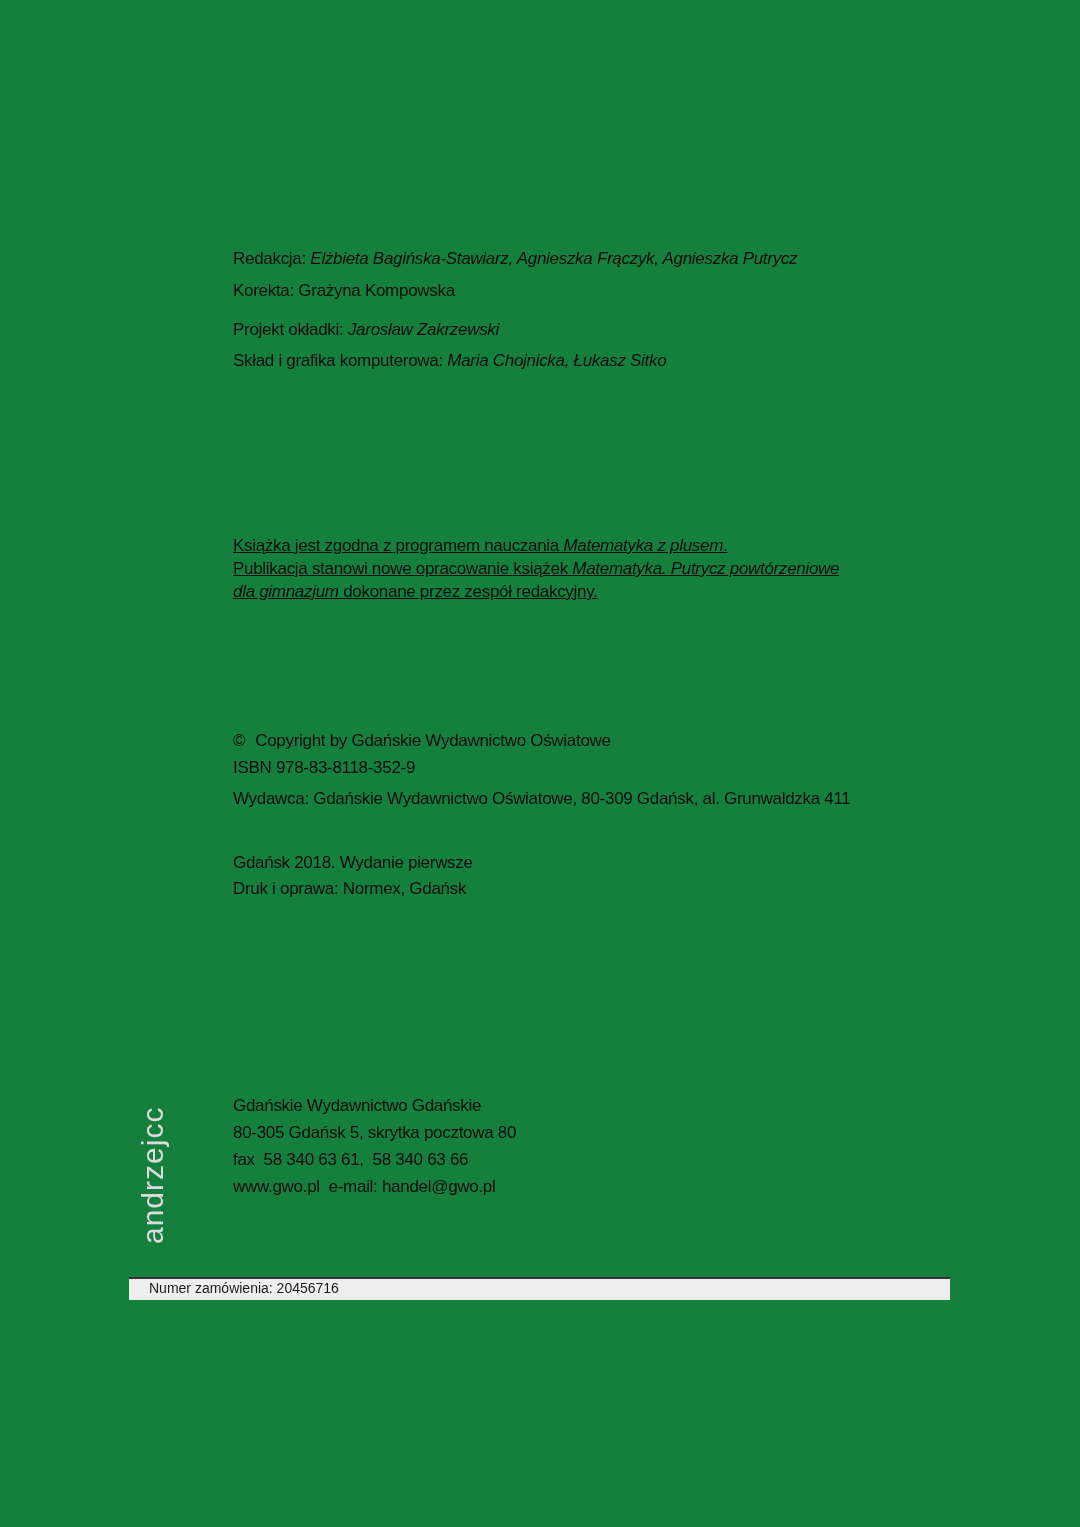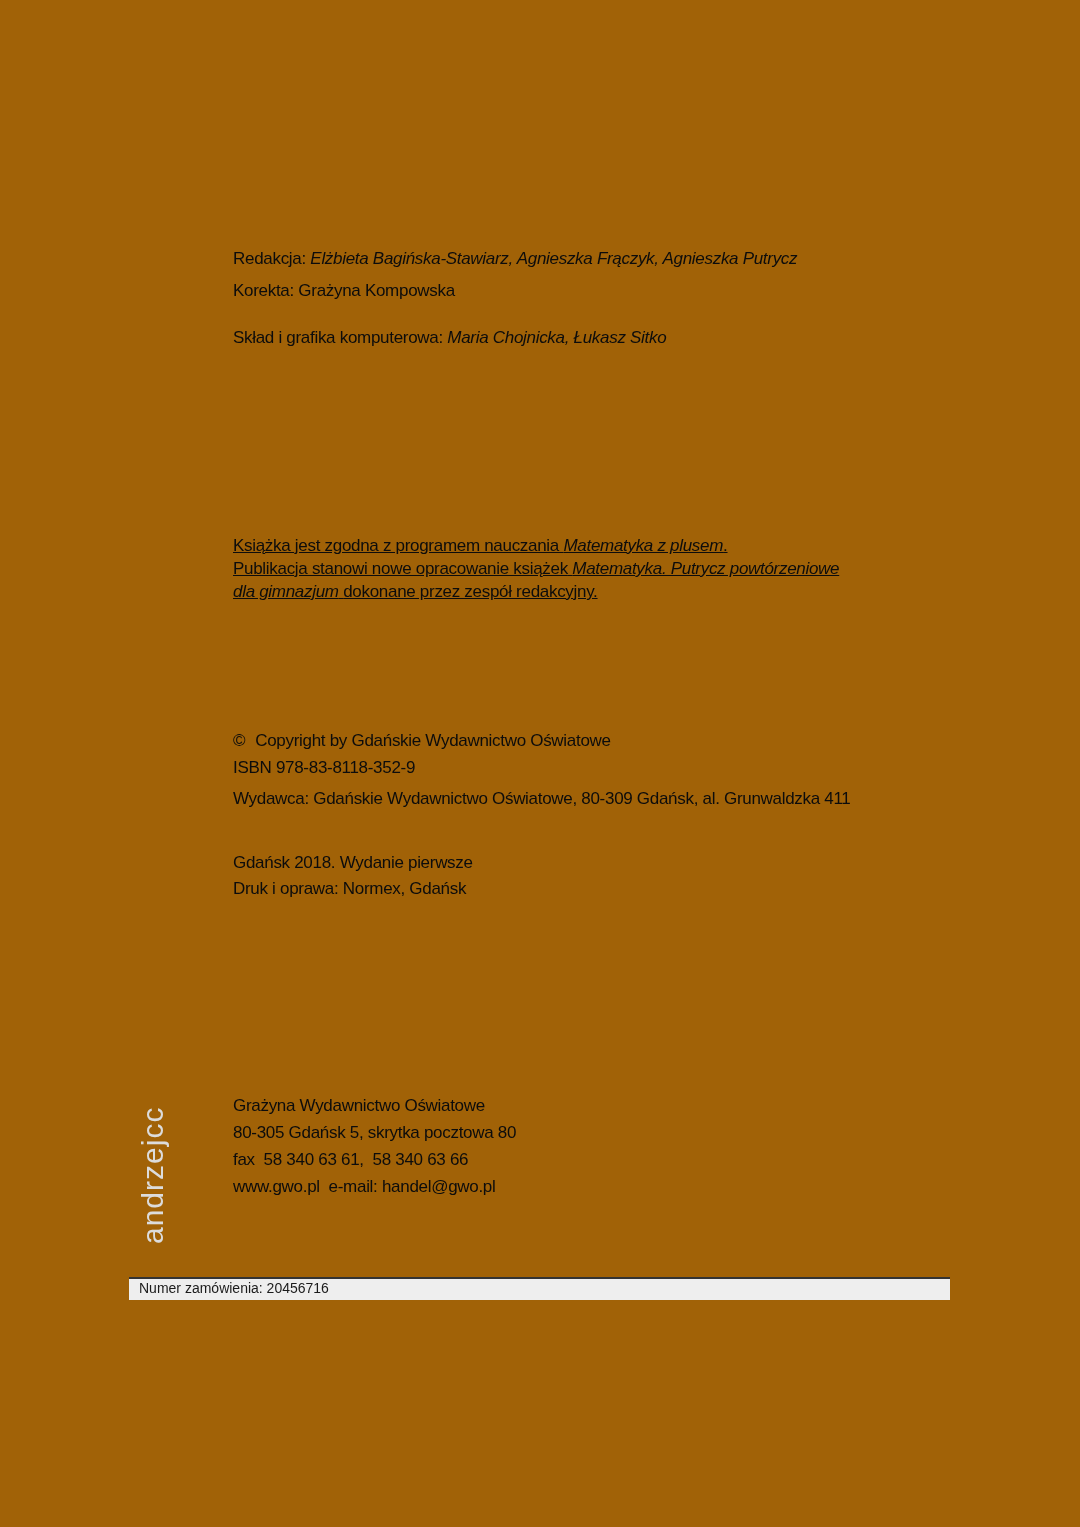--- a/index.html
+++ b/index.html
@@ -5,21 +5,21 @@
 <style>
   html, body { margin: 0; padding: 0; }
   body {
     width: 1080px; height: 1527px;
     background: #ffffff;
     font-family: "Liberation Sans", sans-serif;
     color: #0c0c0c;
     position: relative;
     overflow: hidden;
   }
-  .page { position: absolute; inset: 0; background: #a16207; }
+  .page { position: absolute; inset: 0; background: #15803d; }
 
   .block {
     position: absolute;
     left: 233px;
     font-size: 17px;
     letter-spacing: -0.3px;
     line-height: 23px;
   }
   .block p { margin: 0; }
   .gap8 { margin-top: 8px !important; }
@@ -51,37 +51,38 @@
     white-space: nowrap;
   }
 
   .order-bar {
     position: absolute;
     left: 129px; top: 1277px;
     width: 821px;
     box-sizing: border-box;
     border-top: 2px solid #333333;
     background: #eeeeee;
-    padding: 1px 6px 4px 10px;
+    padding: 1px 6px 4px 20px;
     font-size: 14px;
     line-height: 16px;
     color: #1b1b1b;
   }
 </style>
 </head>
 <body>
 
 <div class="page">
 
   <section class="block" id="credits-editorial">
     <p><span>Redakcja:</span> <span class="it">Elżbieta Bagińska-Stawiarz, Agnieszka Frączyk, Agnieszka Putrycz</span></p>
     <p class="gap9"><span>Korekta:</span> <span>Grażyna Kompowska</span></p>
   </section>
 
   <section class="block" id="credits-design">
+    <p><span>Projekt okładki:</span> <span class="it">Jarosław Zakrzewski</span></p>
     <p class="gap8"><span>Skład i grafika komputerowa:</span> <span class="it">Maria Chojnicka, Łukasz Sitko</span></p>
   </section>
 
   <section class="block" id="program-note-block">
     <p><span>Książka jest zgodna z programem nauczania</span> <span class="it">Matematyka z plusem</span><span>.</span><br>
     <span>Publikacja stanowi nowe opracowanie książek</span> <span class="it">Matematyka. Putrycz powtórzeniowe</span><br>
     <span class="it">dla gimnazjum</span> <span>dokonane przez zespół redakcyjny.</span></p>
   </section>
 
   <section class="block" id="isbn-block">
@@ -96,21 +97,21 @@
     <p>Wydawca: Gdańskie Wydawnictwo Oświatowe, 80-309 Gdańsk, al. Grunwaldzka 411</p>
   </section>
 
   <section class="block" id="edition-block">
     <p>Gdańsk 2018. Wydanie pierwsze</p>
     <p class="gap3">Druk i oprawa: Normex, Gdańsk</p>
   </section>
 
 
   <section class="block" id="address-block">
-    <p>Grażyna Wydawnictwo Oświatowe</p>
+    <p>Gdańskie Wydawnictwo Gdańskie</p>
     <p>80-305 Gdańsk 5, skrytka pocztowa 80</p>
     <p>fax&nbsp; 58 340 63 61,&nbsp; 58 340 63 66</p>
     <p>www.gwo.pl &nbsp;e-mail: handel@gwo.pl</p>
   </section>
 
   <div class="watermark">andrzejcc</div>
 
   <div class="order-bar">
     <span>Numer zamówienia:</span> <span>20456716</span>
   </div>

